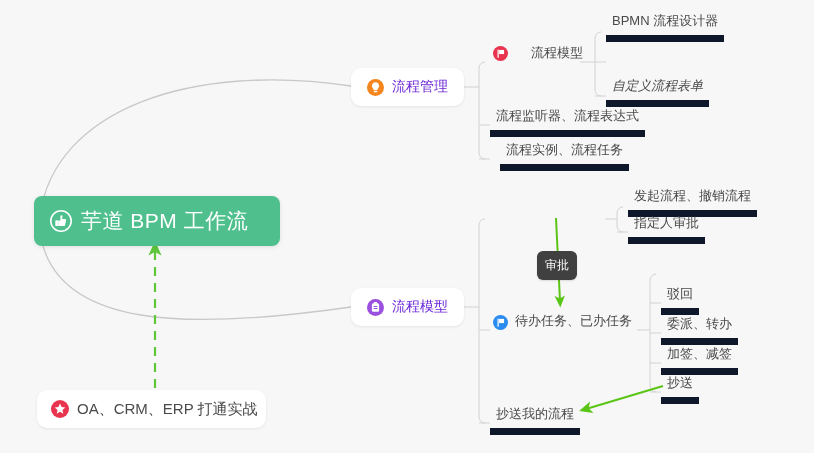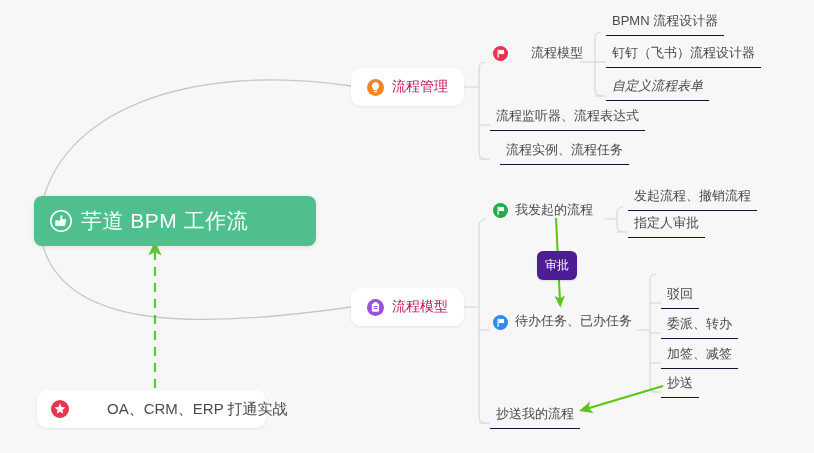--- a/index.html
+++ b/index.html
@@ -22,72 +22,72 @@
     display:flex;align-items:center;
     box-sizing:border-box;
   }
   .card .label{
     color:#4a4a4a;
     white-space:nowrap;
   }
 
   
   #root-node{
-    left:34px;top:196px;width:282px;height:50px;
+    left:34px;top:196px;width:246px;height:50px;
     background:#4fc08d;
     border-radius:8px;
     padding:0 16px;
     box-shadow:0 1px 4px rgba(0,0,0,0.10);
   }
   #root-node .label{
     color:#ffffff;font-size:21px;letter-spacing:.5px;
   }
 
   
   .l1{height:38px;padding:0 16px;}
-  .l1 .label{font-size:14px;color:#be185d;}
+  .l1 .label{font-size:14px;color:#6d28d9;}
   #node-process-mgmt{left:351px;top:68px;width:113px;}
   #node-approval-center{left:351px;top:288px;width:113px;}
 
   
   #node-footer{
-    left:37px;top:390px;width:229px;height:38px;padding:0 14px;gap:30px;
+    left:37px;top:390px;width:229px;height:38px;padding:0 14px;
   }
   #node-footer .label{font-size:15px;color:#4a4a4a;}
 
   
   .inline{
     position:absolute;display:flex;align-items:center;white-space:nowrap;
   }
   .inline .label{font-size:13px;color:#4a4a4a;}
   #node-process-model{left:493px;top:44px;gap:16px;}
   #node-my-started{left:493px;top:201px;}
   #node-todo-done{left:493px;top:312px;align-items:flex-end;}
 
   
   .leaf{
     position:absolute;
     font-size:13px;color:#4a4a4a;white-space:nowrap;
     padding:0 6px 5px 6px;
-    border-bottom:1px solid #0f172a;
+    border-bottom:7px solid #0f172a;
     box-sizing:border-box;
   }
 
   
   .ico{display:inline-flex;align-items:center;justify-content:center;flex:0 0 auto;}
   .ico svg{display:block;}
   #root-node .ico{margin-right:9px;}
   .l1 .ico{margin-right:8px;}
   .inline .ico{margin-right:7px;}
   #node-footer .ico{margin-right:8px;}
 
   
   #pill-approve{
     position:absolute;left:537px;top:251px;
-    background:#4c1d95;color:#fff;
+    background:#404040;color:#fff;
     font-size:12px;border-radius:6px;
     padding:6px 8px;
     box-shadow:0 1px 2px rgba(0,0,0,.12);
     white-space:nowrap;
   }
 </style>
 </head>
 <body>
 
 <div id="canvas">
@@ -170,49 +170,38 @@
       <svg width="15" height="15" viewBox="0 0 15 15">
         <circle cx="7.5" cy="7.5" r="7.5" fill="#e8344e"></circle>
         <rect x="4.5" y="3.4" width="1.25" height="8.3" rx="0.5" fill="#ffffff"></rect>
         <path d="M6.1 3.9 L11.1 3.9 L11.1 8.1 L6.1 8.1 Z" fill="#ffffff"></path>
       </svg>
     </span>
     <span class="label">流程模型</span>
   </div>
 
   <div class="leaf" style="left:606px;top:12px;">BPMN 流程设计器</div>
-  <div class="leaf" style="left:606px;top:44px;">钉钉（飞书）流程设计器</div>
   <div class="leaf" style="left:606px;top:77px;font-style:italic;">自定义流程表单</div>
 
   <div class="leaf" style="left:490px;top:107px;">流程监听器、流程表达式</div>
   <div class="leaf" style="left:500px;top:141px;">流程实例、流程任务</div>
 
   <div class="card l1" id="node-approval-center">
     <span class="ico">
       <svg width="17" height="17" viewBox="0 0 17 17">
         <circle cx="8.5" cy="8.5" r="8.5" fill="#9b51e0"></circle>
         <rect x="4.9" y="4.2" width="7.2" height="8.6" rx="1.5" fill="#ffffff"></rect>
         <rect x="6.8" y="2.9" width="3.4" height="2.1" rx="0.9" fill="#ffffff"></rect>
         <rect x="6.4" y="7.0" width="4.2" height="0.95" rx="0.45" fill="#9b51e0"></rect>
         <rect x="6.4" y="9.0" width="4.2" height="0.95" rx="0.45" fill="#9b51e0"></rect>
       </svg>
     </span>
     <span class="label">流程模型</span>
   </div>
 
-  <div class="inline" id="node-my-started">
-    <span class="ico">
-      <svg width="15" height="15" viewBox="0 0 15 15">
-        <circle cx="7.5" cy="7.5" r="7.5" fill="#20ad4a"></circle>
-        <rect x="4.5" y="3.4" width="1.25" height="8.3" rx="0.5" fill="#ffffff"></rect>
-        <path d="M6.1 3.9 L11.1 3.9 L11.1 8.1 L6.1 8.1 Z" fill="#ffffff"></path>
-      </svg>
-    </span>
-    <span class="label">我发起的流程</span>
-  </div>
 
   <div class="leaf" style="left:628px;top:187px;">发起流程、撤销流程</div>
   <div class="leaf" style="left:628px;top:214px;">指定人审批</div>
 
   <div id="pill-approve">审批</div>
 
   <div class="inline" id="node-todo-done">
     <span class="ico">
       <svg width="15" height="15" viewBox="0 0 15 15">
         <circle cx="7.5" cy="7.5" r="7.5" fill="#2a8cf0"></circle>

